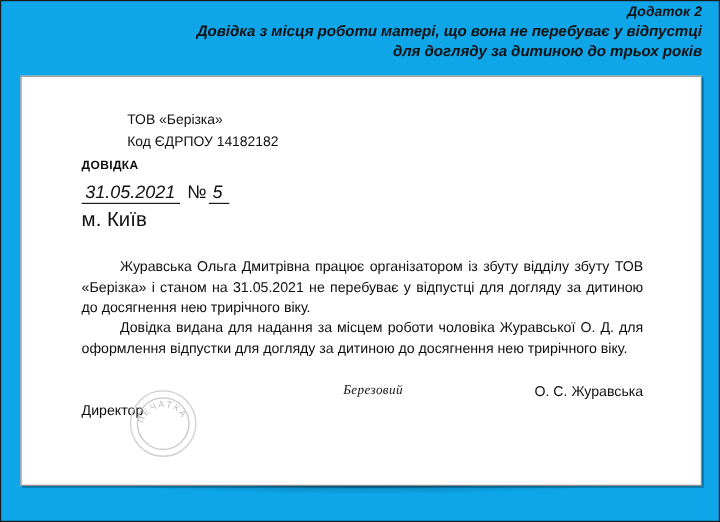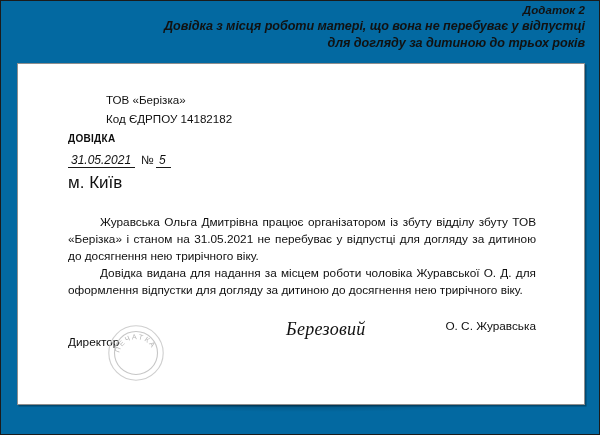--- a/index.html
+++ b/index.html
@@ -14,21 +14,21 @@
     overflow: hidden;
   }
 
   
   #page {
     position: relative;
     width: 600px;
     height: 435px;
     box-sizing: border-box;
     border: 1px solid #1b1b1b;
-    background: #0369a1;
+    background: #0ea5e9;
   }
 
   
   #heading {
     position: absolute;
     left: 16px;
     top: 2px;
     width: 568px;
     text-align: right;
   }
@@ -108,21 +108,21 @@
   .lh-title {
     font-size: 10px;
     font-weight: bold;
     color: #0c0c0c;
     line-height: 22px;
     letter-spacing: .3px;
   }
   #doc-meta {
     line-height: 21px;
     white-space: nowrap;
-    font-size: 12px;
+    font-size: 15px;
     color: #111111;
   }
   .meta-date {
     font-style: italic;
     border-bottom: 1px solid #1a1a1a;
     padding: 0 4px 0 3px;
   }
   .meta-no {
     padding: 0 2px 0 6px;
   }
@@ -173,21 +173,21 @@
     font-size: 11.8px;
     color: #0f0f0f;
     white-space: nowrap;
   }
   #signature-script {
     position: absolute;
     left: 218px;
     top: 0;
     font-family: "Liberation Serif", serif;
     font-style: italic;
-    font-size: 18px;
+    font-size: 11px;
     color: #121212;
     letter-spacing: .3px;
     white-space: nowrap;
   }
   #signer-name {
     position: absolute;
     right: 0;
     top: 0;
     font-size: 11.8px;
     color: #0f0f0f;

